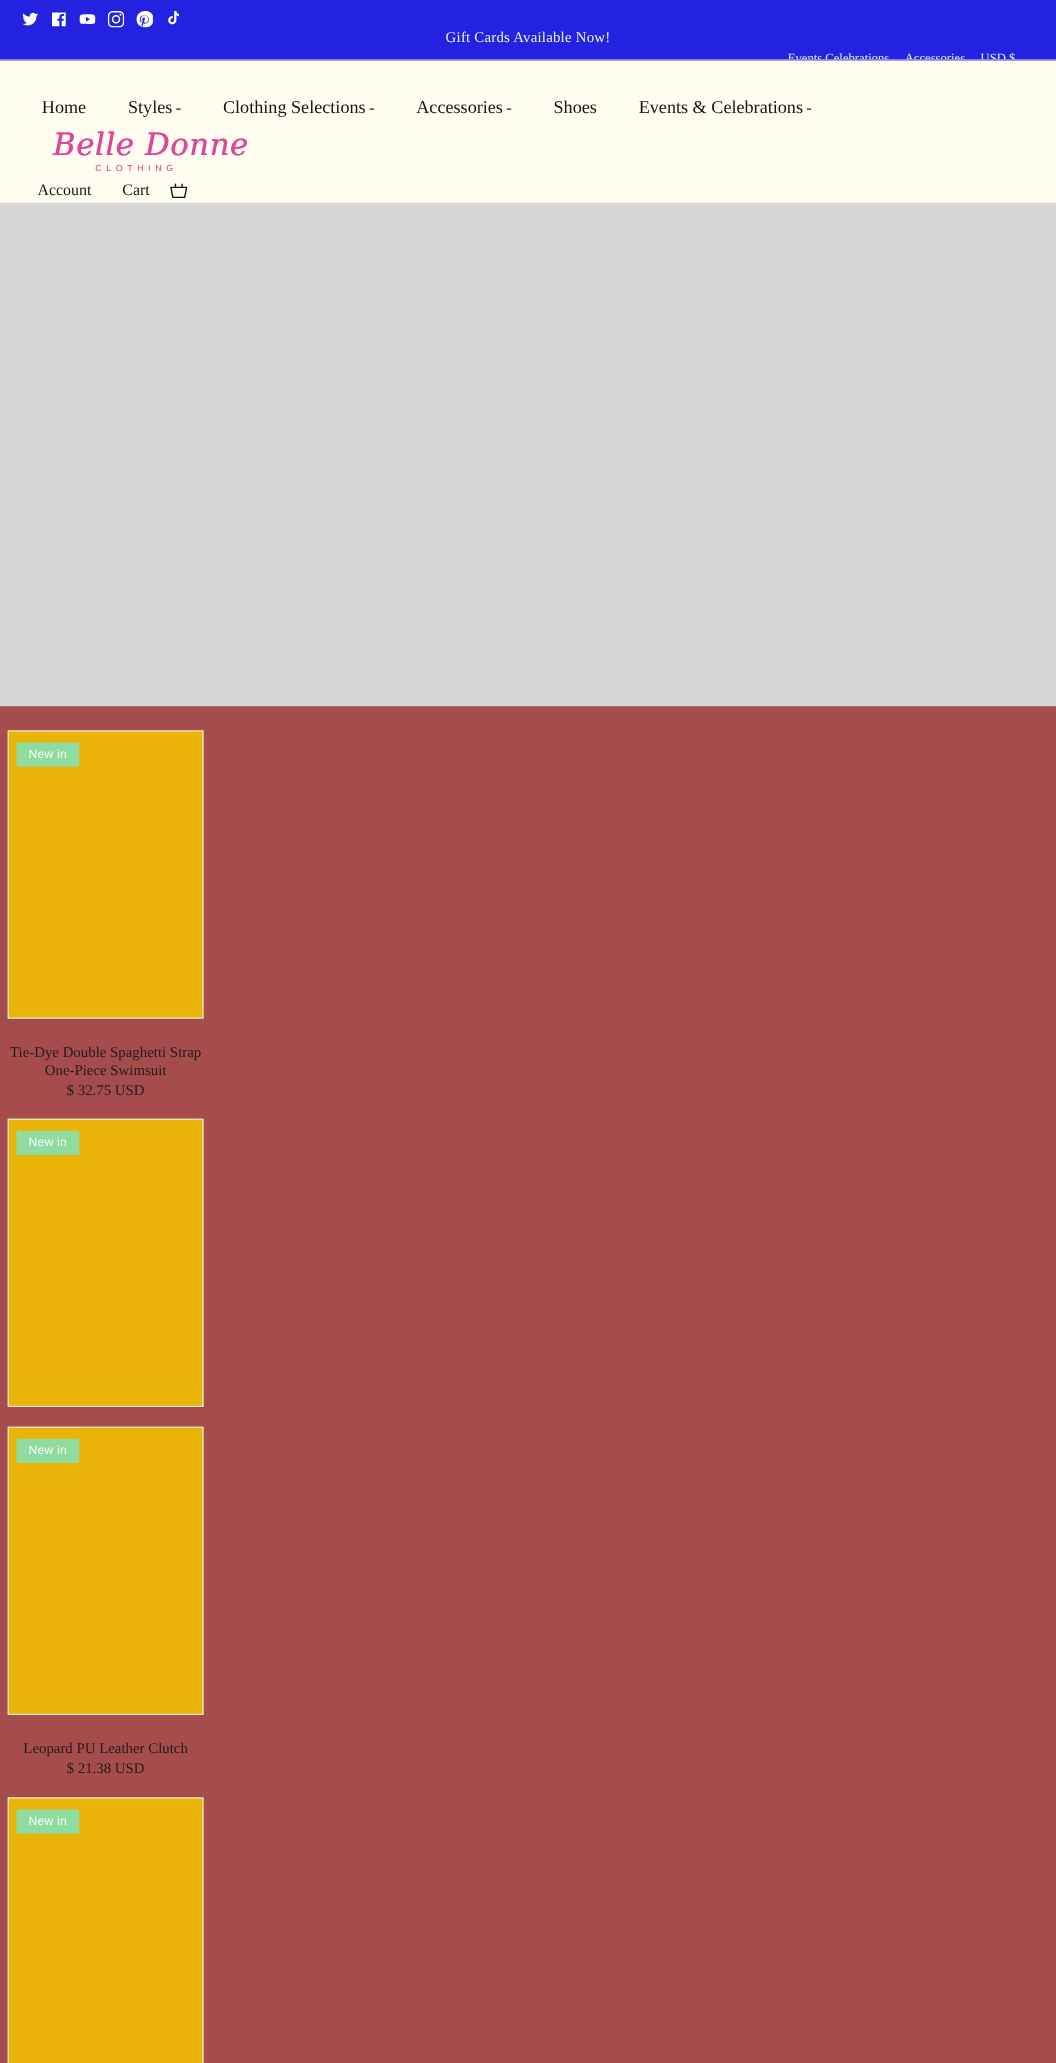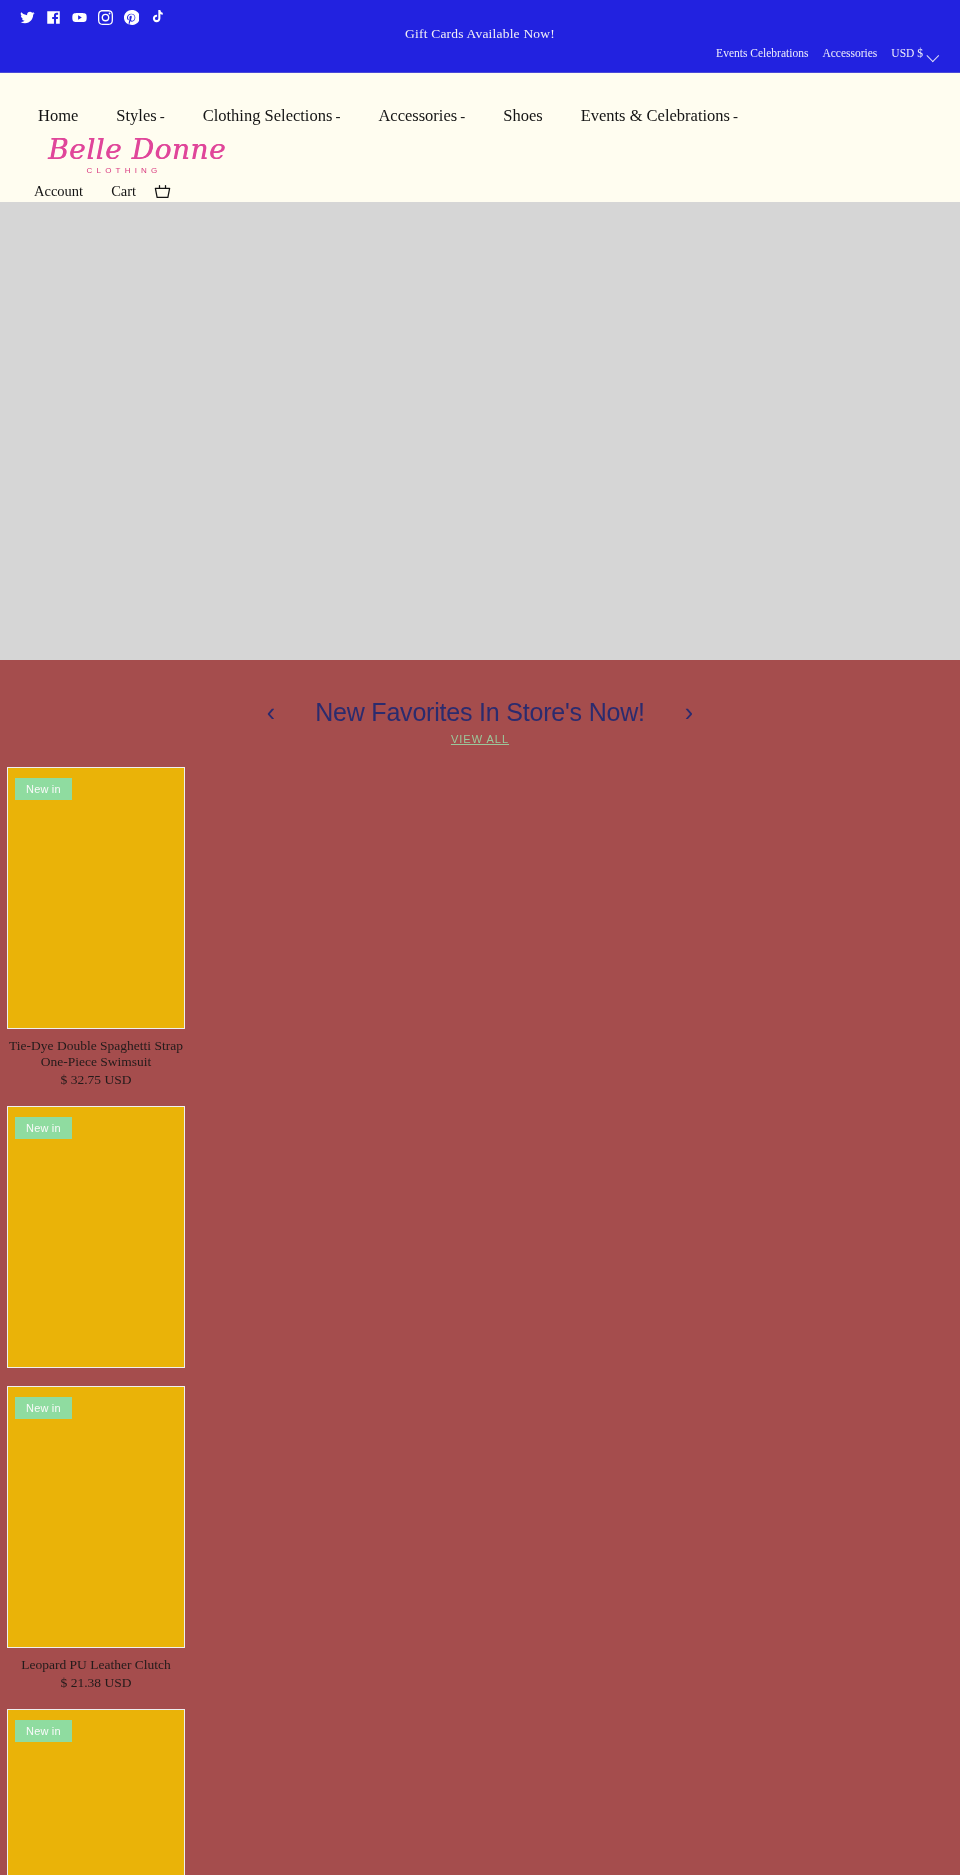--- a/index.html
+++ b/index.html
@@ -9,21 +9,21 @@
     font-family: "Liberation Serif", serif;
   }
   body { width: 960px; overflow-x: hidden; }
 
   
   .announce {
     background: #2222e0;
     width: 100%;
     padding: 0;
     position: relative;
-    height: 72px;
+    height: 54px;
   }
   .announce-social {
     display: flex;
     align-items: center;
     gap: 11px;
     padding: 8px 0 0 20px;
     height: 26px;
   }
   .social-icon {
     display: inline-flex;
@@ -201,21 +201,21 @@
     left: 7px;
     background: #8fdca0;
     color: #fafafa;
     font-size: 11px;
     padding: 5px 11px;
     font-family: "Liberation Sans", sans-serif;
     letter-spacing: .2px;
   }
   .product-info {
     text-align: center;
-    padding-top: 9px;
+    padding-top: 23px;
     color: #231b1b;
     font-size: 13.5px;
     line-height: 1.15;
     font-family: "Liberation Serif", serif;
   }
   .product-title { display: block; }
   .product-price { display: block; margin-top: 3px; }
 </style>
 </head>
 <body>
@@ -291,26 +291,20 @@
           <path d="M8.2 8V4.5M15.8 8V4.5"></path>
         </svg>
       </span>
     </span>
   </div>
 </div>
 
 <div class="hero"></div>
 
 <div class="collection">
-  <div class="collection-head">
-    <span class="arrow-btn arrow-left">‹</span>
-    <span class="collection-title">New Favorites In Store's Now!</span>
-    <span class="arrow-btn arrow-right">›</span>
-    <a class="view-all" href="#">VIEW ALL</a>
-  </div>
 
   <div class="product-list">
 
     <div class="product-card">
       <div class="product-media">
         <span class="badge-new">New in</span>
       </div>
       <div class="product-info">
         <span class="product-title">Tie-Dye Double Spaghetti Strap One-Piece Swimsuit</span>
         <span class="product-price">$ 32.75 USD</span>

